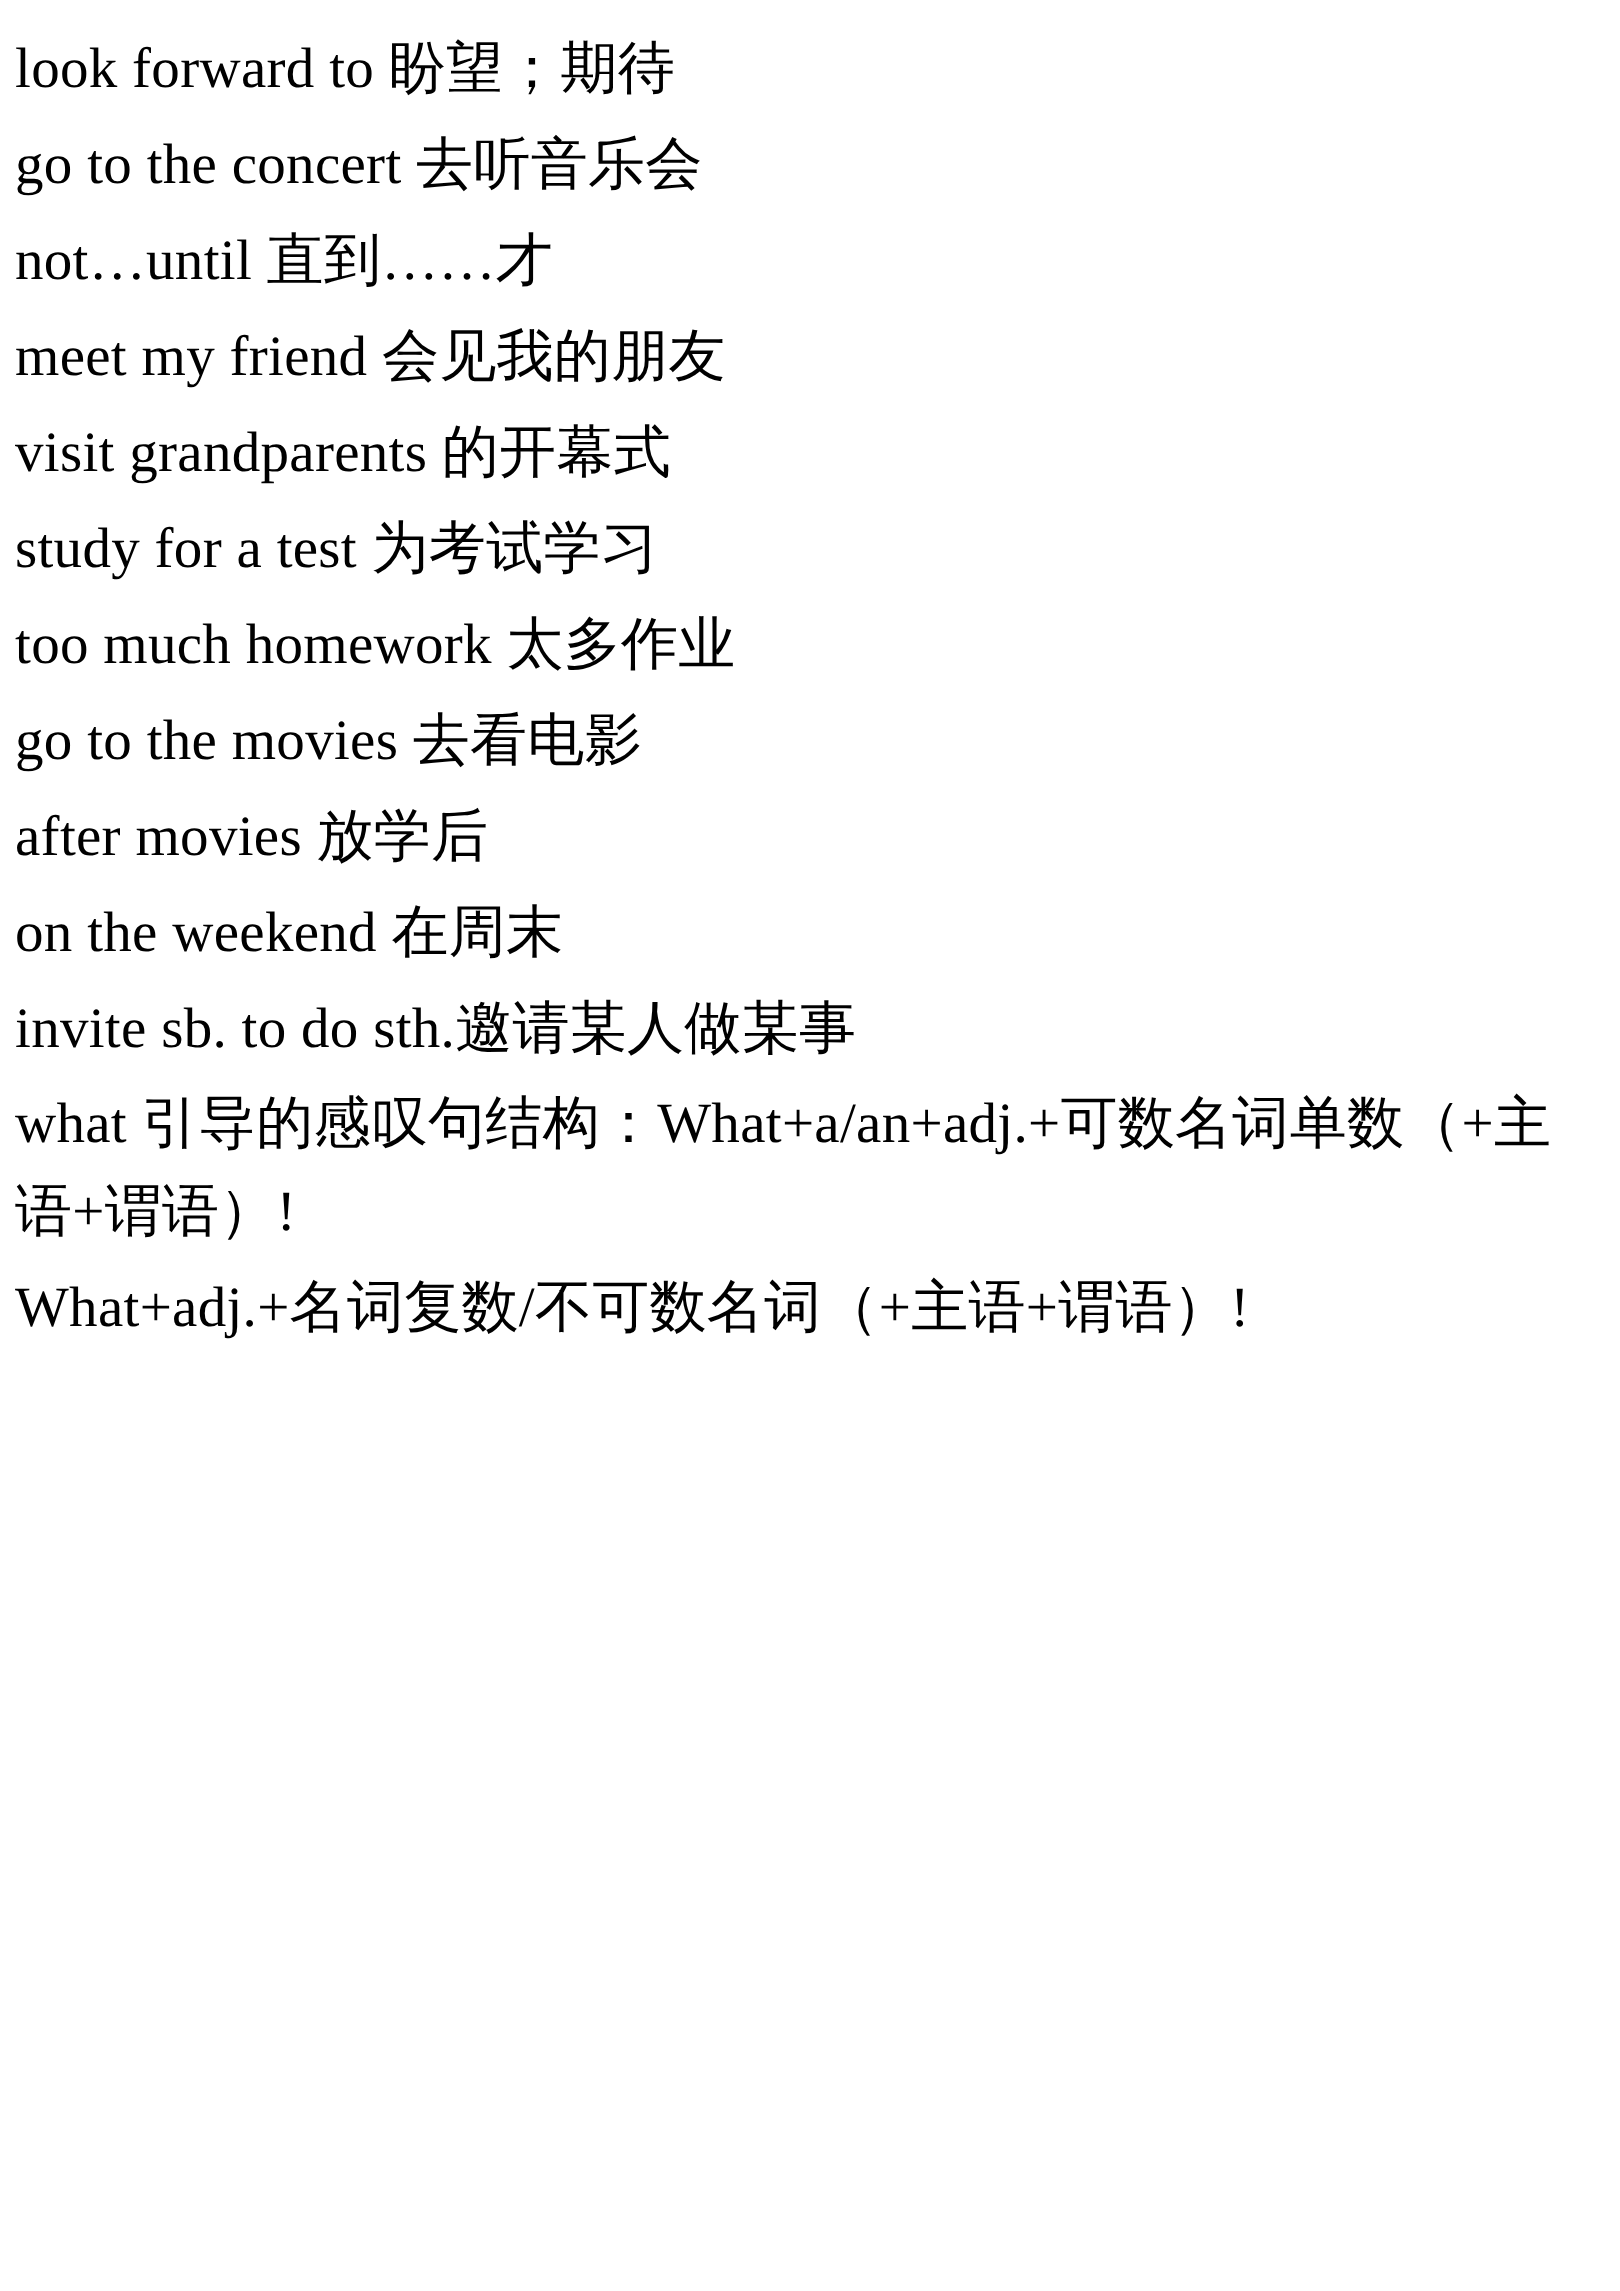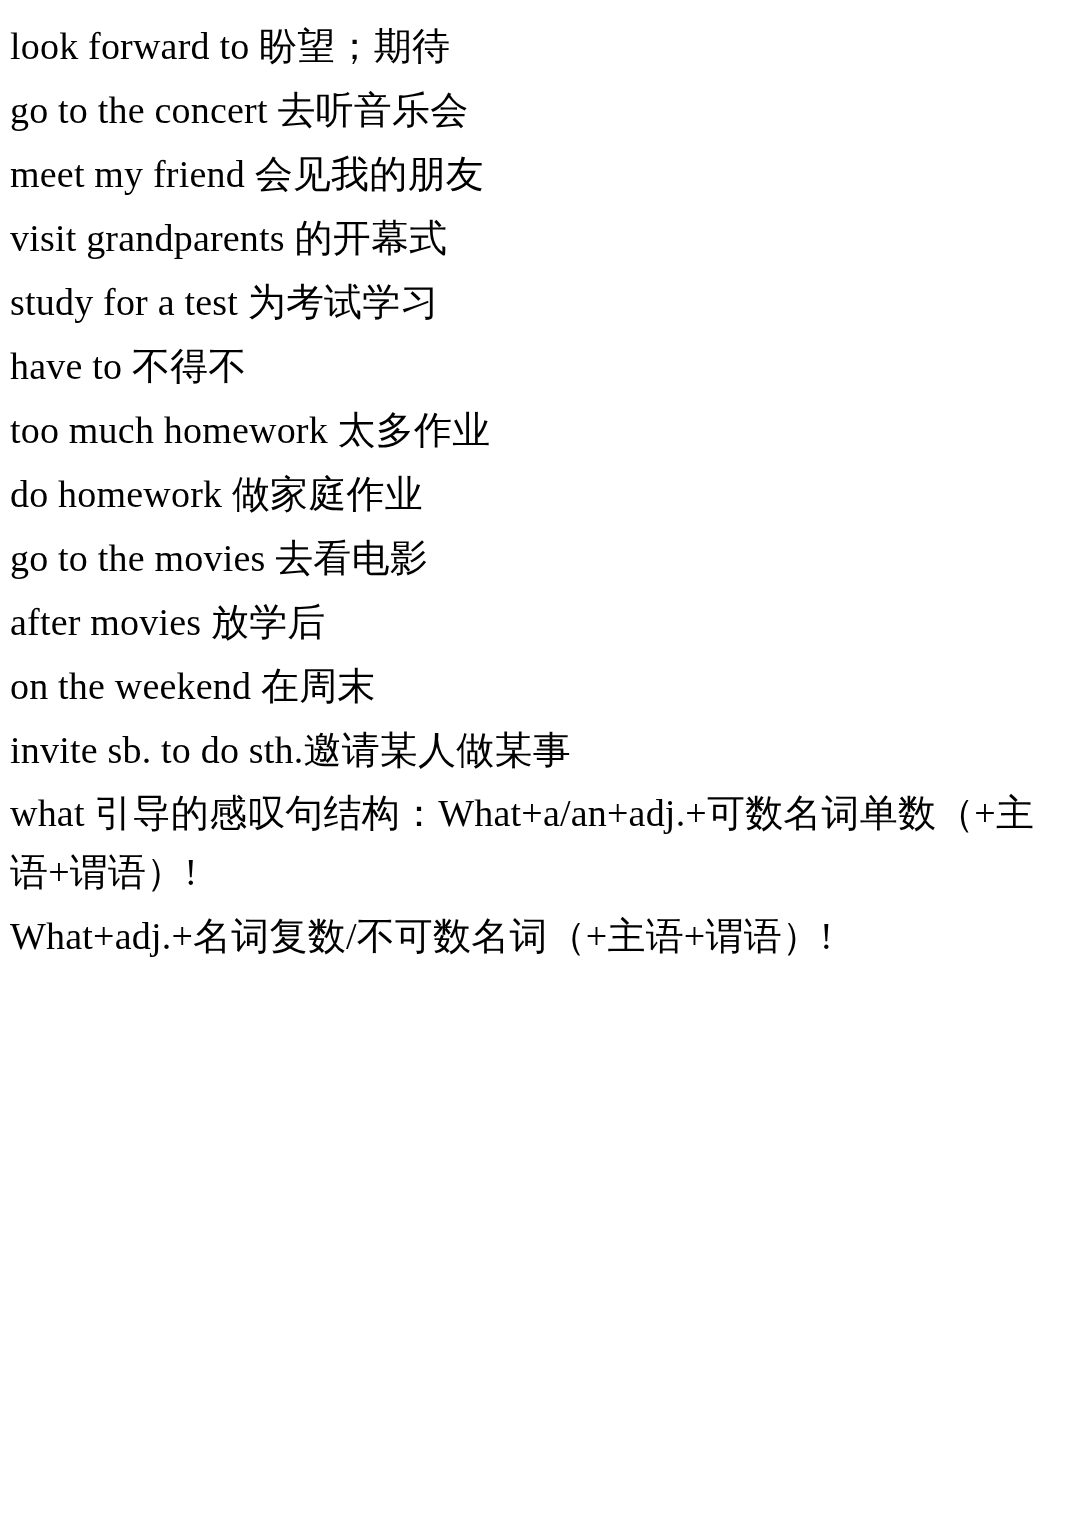--- a/index.html
+++ b/index.html
@@ -31,25 +31,24 @@
   .line.wrap {
     line-height: 1.55;
   }
 </style>
 </head>
 <body>
 
 <div class="page">
   <p class="line">look forward to 盼望；期待</p>
   <p class="line">go to the concert 去听音乐会</p>
+  <p class="line">not…until 直到……才</p>
   <p class="line">meet my friend 会见我的朋友</p>
   <p class="line">visit grandparents 的开幕式</p>
   <p class="line">study for a test 为考试学习</p>
-  <p class="line">have to 不得不</p>
   <p class="line">too much homework 太多作业</p>
-  <p class="line">do homework 做家庭作业</p>
   <p class="line">go to the movies 去看电影</p>
   <p class="line">after movies 放学后</p>
   <p class="line">on the weekend 在周末</p>
   <p class="line">invite sb. to do sth.邀请某人做某事</p>
   <p class="line wrap">what 引导的感叹句结构：What+a/an+adj.+可数名词单数（+主语+谓语）!</p>
   <p class="line">What+adj.+名词复数/不可数名词（+主语+谓语）!</p>
 </div>
 
 </body></html>

